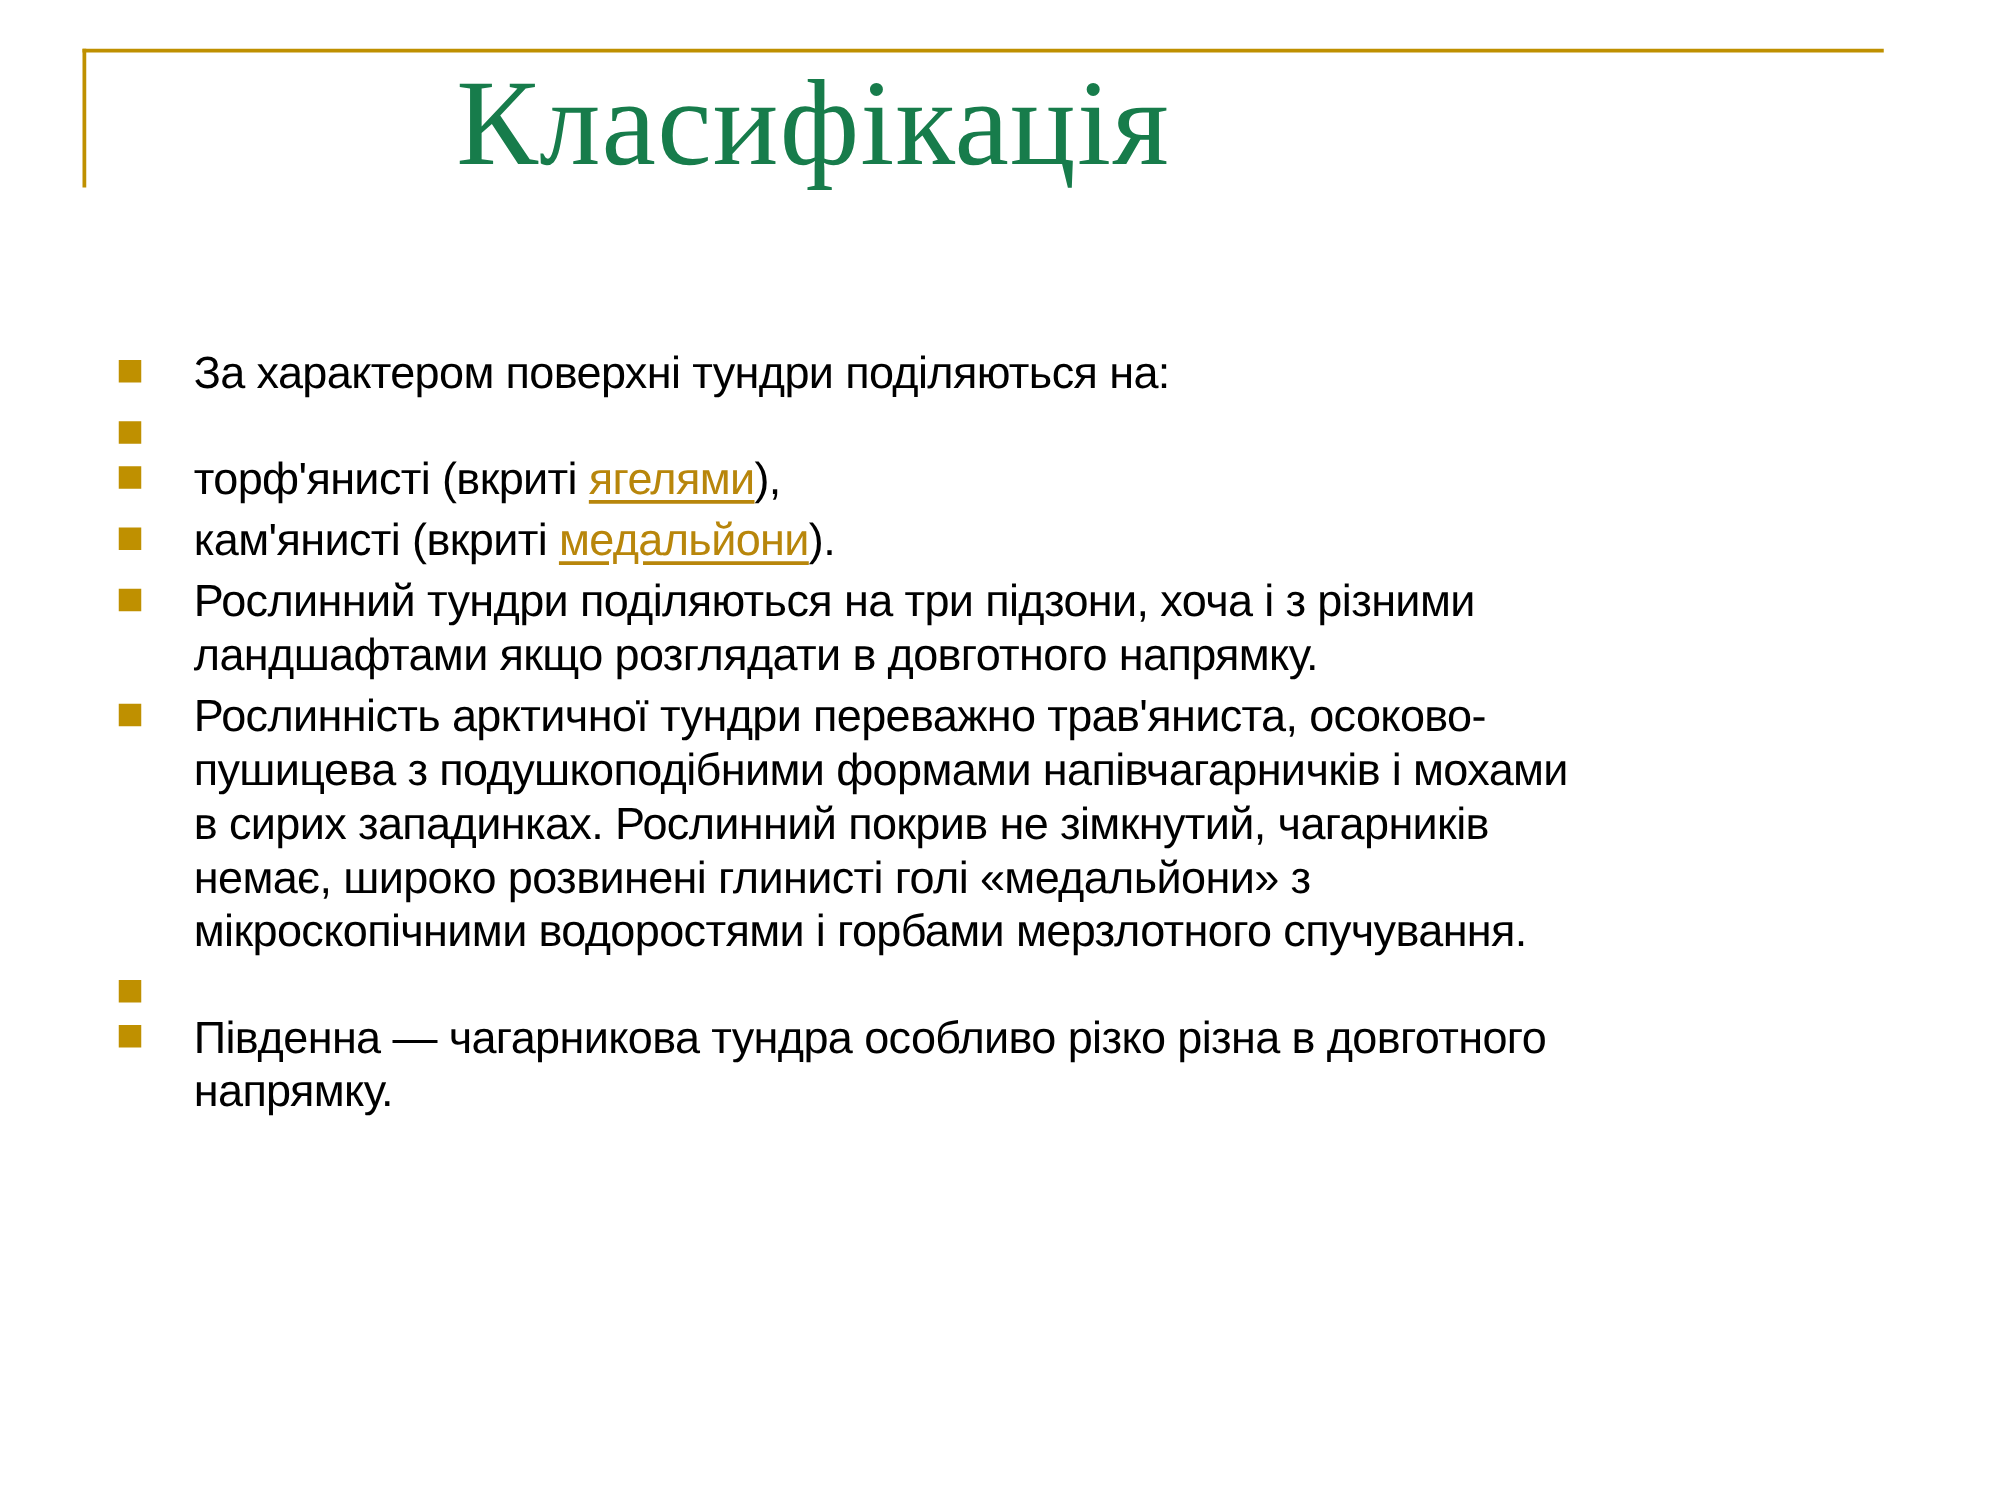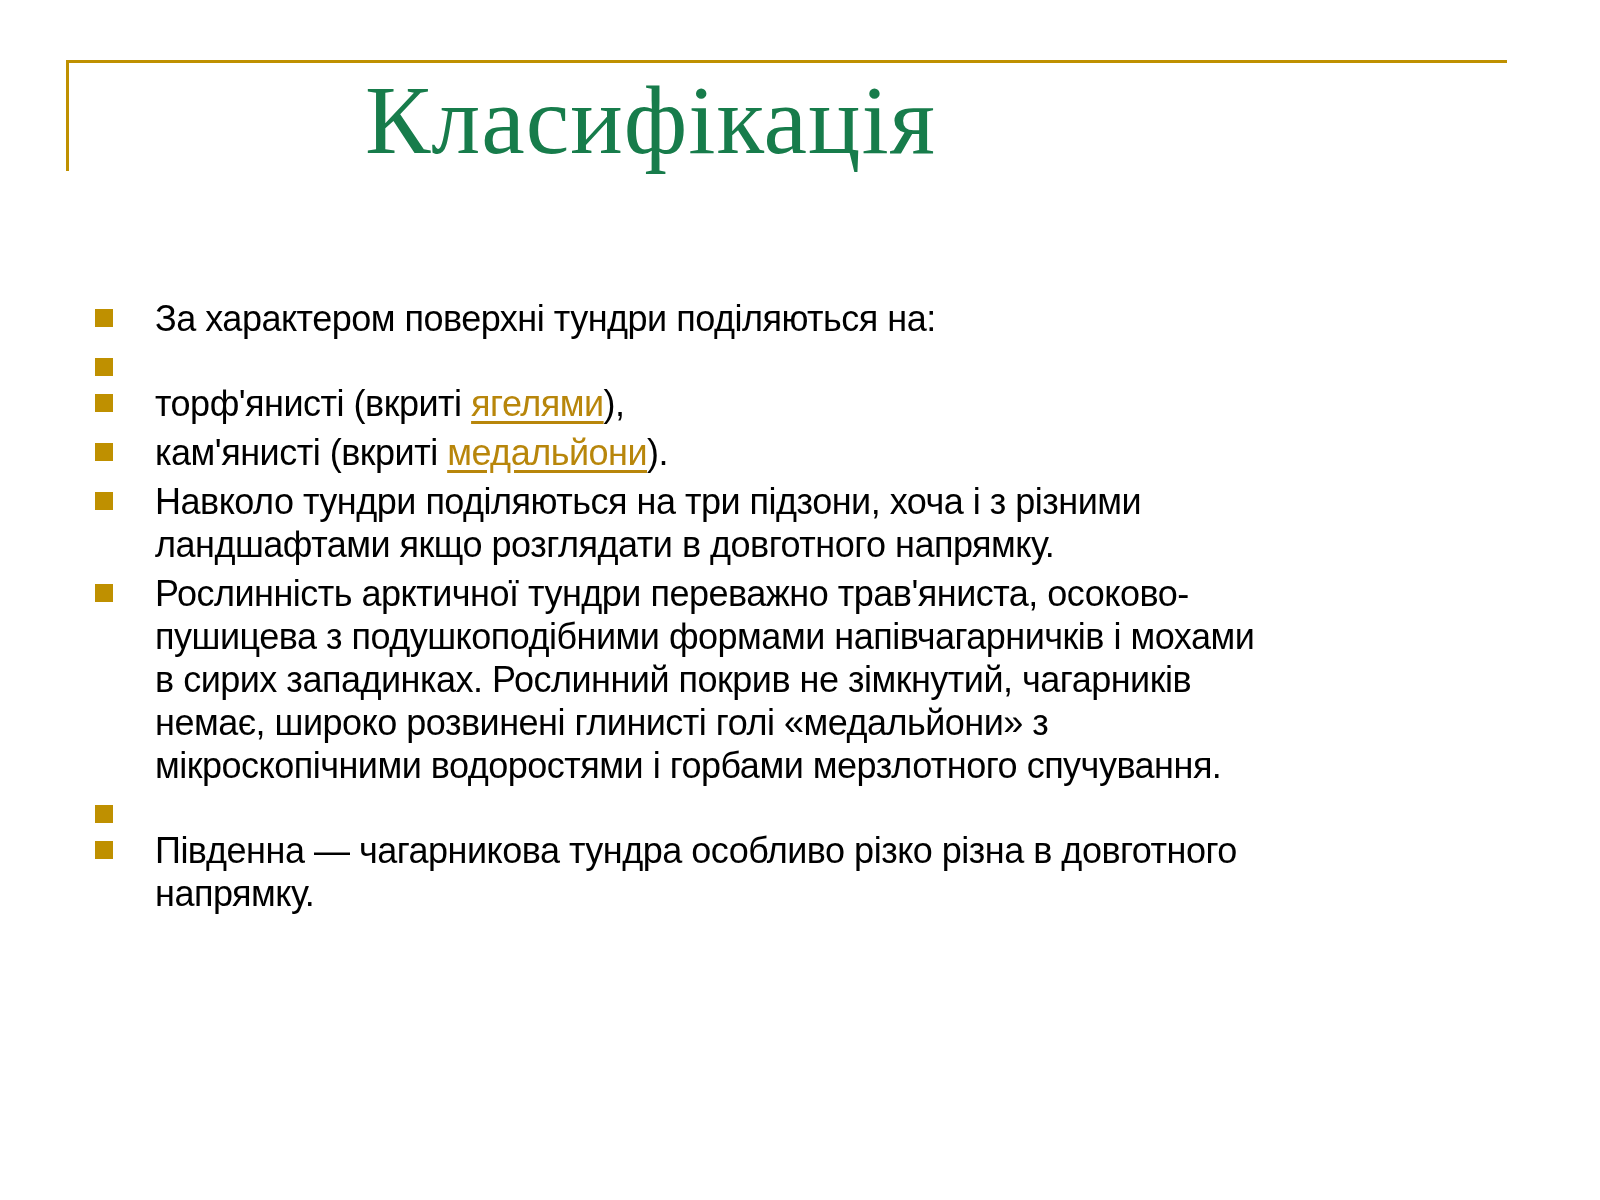--- a/index.html
+++ b/index.html
@@ -7,21 +7,20 @@
     padding: 0;
     background: #ffffff;
   }
   .slide {
     position: relative;
     width: 1600px;
     height: 1064px;
     background: #ffffff;
     overflow: hidden;
     font-family: "Liberation Sans", sans-serif;
-    margin-top: 21px;
   }
   .rule-top {
     position: absolute;
     left: 66px;
     top: 39px;
     width: 1441px;
     height: 3px;
     background: var(--accent, #BF9000);
   }
   .rule-left {
@@ -105,21 +104,21 @@
       <li>
         <span class="sq"></span>
         <span class="txt">торф'янисті (вкриті <a href="#">ягелями</a>),</span>
       </li>
       <li>
         <span class="sq"></span>
         <span class="txt">кам'янисті (вкриті <a href="#">медальйони</a>).</span>
       </li>
       <li>
         <span class="sq"></span>
-        <span class="txt">Навколо тундри поділяються на три підзони, хоча і з різними
+        <span class="txt">Рослинний тундри поділяються на три підзони, хоча і з різними
 ландшафтами якщо розглядати в довготного напрямку.</span>
       </li>
       <li>
         <span class="sq"></span>
         <span class="txt">Рослинність арктичної тундри переважно трав'яниста, осоково-
 пушицева з подушкоподібними формами напівчагарничків і мохами
 в сирих западинках. Рослинний покрив не зімкнутий, чагарників
 немає, широко розвинені глинисті голі «медальйони» з
 мікроскопічними водоростями і горбами мерзлотного спучування.</span>
       </li>

